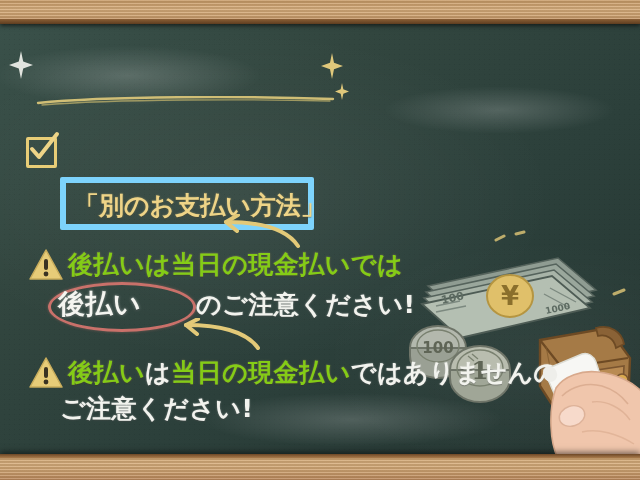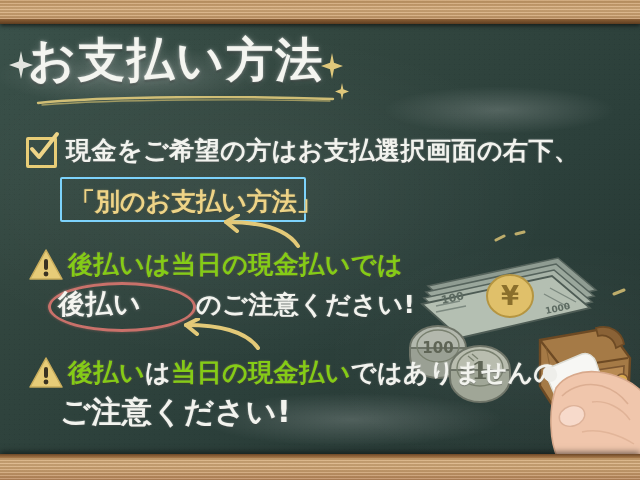--- a/index.html
+++ b/index.html
@@ -58,31 +58,31 @@
   
   .sparkle{position:absolute;z-index:4;}
 
   
   .row{position:absolute;z-index:3;white-space:nowrap;}
   #line1{left:66px;top:134px;font-size:25px;}
   #line2-tail{left:308px;top:185px;font-size:25px;}
   #line3{left:68px;top:248px;font-size:25px;}
   #line3b{left:196px;top:288px;font-size:25px;}
   #line4{left:68px;top:356px;font-size:25px;}
-  #line5{left:60px;top:392px;font-size:30px;}
+  #line5{left:60px;top:392px;font-size:25px;}
   .row span{font-weight:bold;}
 
   
   #checkbox{position:absolute;z-index:4;left:26px;top:137px;width:25px;height:25px;
     border:3px solid #e8cd77;border-radius:2px;}
   #checkbox svg{position:absolute;left:-3px;top:-9px;}
 
   
   #quote-box{position:absolute;z-index:3;left:60px;top:177px;width:242px;height:41px;
-    border:2px solid #7dd3fc;border-radius:2px;}
+    border:6px solid #7dd3fc;border-radius:2px;}
   #quote-text{position:absolute;left:8px;top:6px;font-size:25px;font-weight:bold;
     color:#eed487;text-shadow:0 0 2px rgba(238,212,135,.5),0 1px 1px rgba(0,0,0,.35);
     white-space:nowrap;}
 
   
   #oval{position:absolute;z-index:3;left:48px;top:282px;width:142px;height:44px;
     border:3px solid #c9716a;border-radius:50%;
     box-shadow:0 0 3px rgba(201,113,106,.45);}
   #oval-text{position:absolute;left:10px;top:4px;font-size:27px;font-weight:bold;
     color:#f4f5f0;text-shadow:0 0 3px rgba(255,255,255,.5),0 1px 1px rgba(0,0,0,.35);
@@ -107,21 +107,20 @@
 
   <div id="board">
     <div id="board-grain"></div>
     <div id="board-smudge"></div>
   </div>
 
   <div id="wood-top" class="wood"></div>
 
   <div id="wood-bottom" class="wood"></div>
 
-  <div id="title" class="chalk">お支払い方法</div>
 
   <svg id="title-underline" viewBox="0 0 300 11">
     <path d="M2,8 C70,1 210,1 297,4" stroke="#d8c478" stroke-width="2.4" fill="none" stroke-linecap="round" opacity=".95"></path>
     <path d="M6,10 C80,4 215,4 294,6" stroke="#cbb96d" stroke-width="1.3" fill="none" stroke-linecap="round" opacity=".7"></path>
   </svg>
 
   <svg class="sparkle" style="left:8px;top:50px;" width="26" height="30" viewBox="0 0 26 30">
     <path d="M13,1 L15.2,11.5 L25,15 L15.2,18.5 L13,29 L10.8,18.5 L1,15 L10.8,11.5 Z" fill="#f0f1ec" opacity=".92"></path>
   </svg>
   <svg class="sparkle" style="left:320px;top:52px;" width="24" height="28" viewBox="0 0 24 28">
@@ -130,21 +129,20 @@
   <svg class="sparkle" style="left:334px;top:82px;" width="16" height="19" viewBox="0 0 16 19">
     <path d="M8,1 L9.3,7.3 L15,9.5 L9.3,11.7 L8,18 L6.7,11.7 L1,9.5 L6.7,7.3 Z" fill="#ead07e" opacity=".95"></path>
   </svg>
 
   <div id="checkbox">
     <svg width="34" height="34" viewBox="0 0 34 34">
       <path d="M6,18 L13,26 L31,3" stroke="#eed487" stroke-width="4" fill="none" stroke-linecap="round" stroke-linejoin="round"></path>
     </svg>
   </div>
 
-  <div id="line1" class="row chalk w">現金をご希望の方はお支払選択画面の右下、</div>
 
   <div id="quote-box">
     <div id="quote-text">「別のお支払い方法」</div>
   </div>
 
 
   <svg class="arrow" style="left:212px;top:214px;" width="92" height="36" viewBox="0 0 92 36">
     <path d="M86,32 C74,14 46,8 14,8" stroke="#e3c978" stroke-width="4" fill="none" stroke-linecap="round"></path>
     <path d="M14,8 L26,1 M14,8 L25,17" stroke="#e3c978" stroke-width="4" fill="none" stroke-linecap="round"></path>
   </svg>

